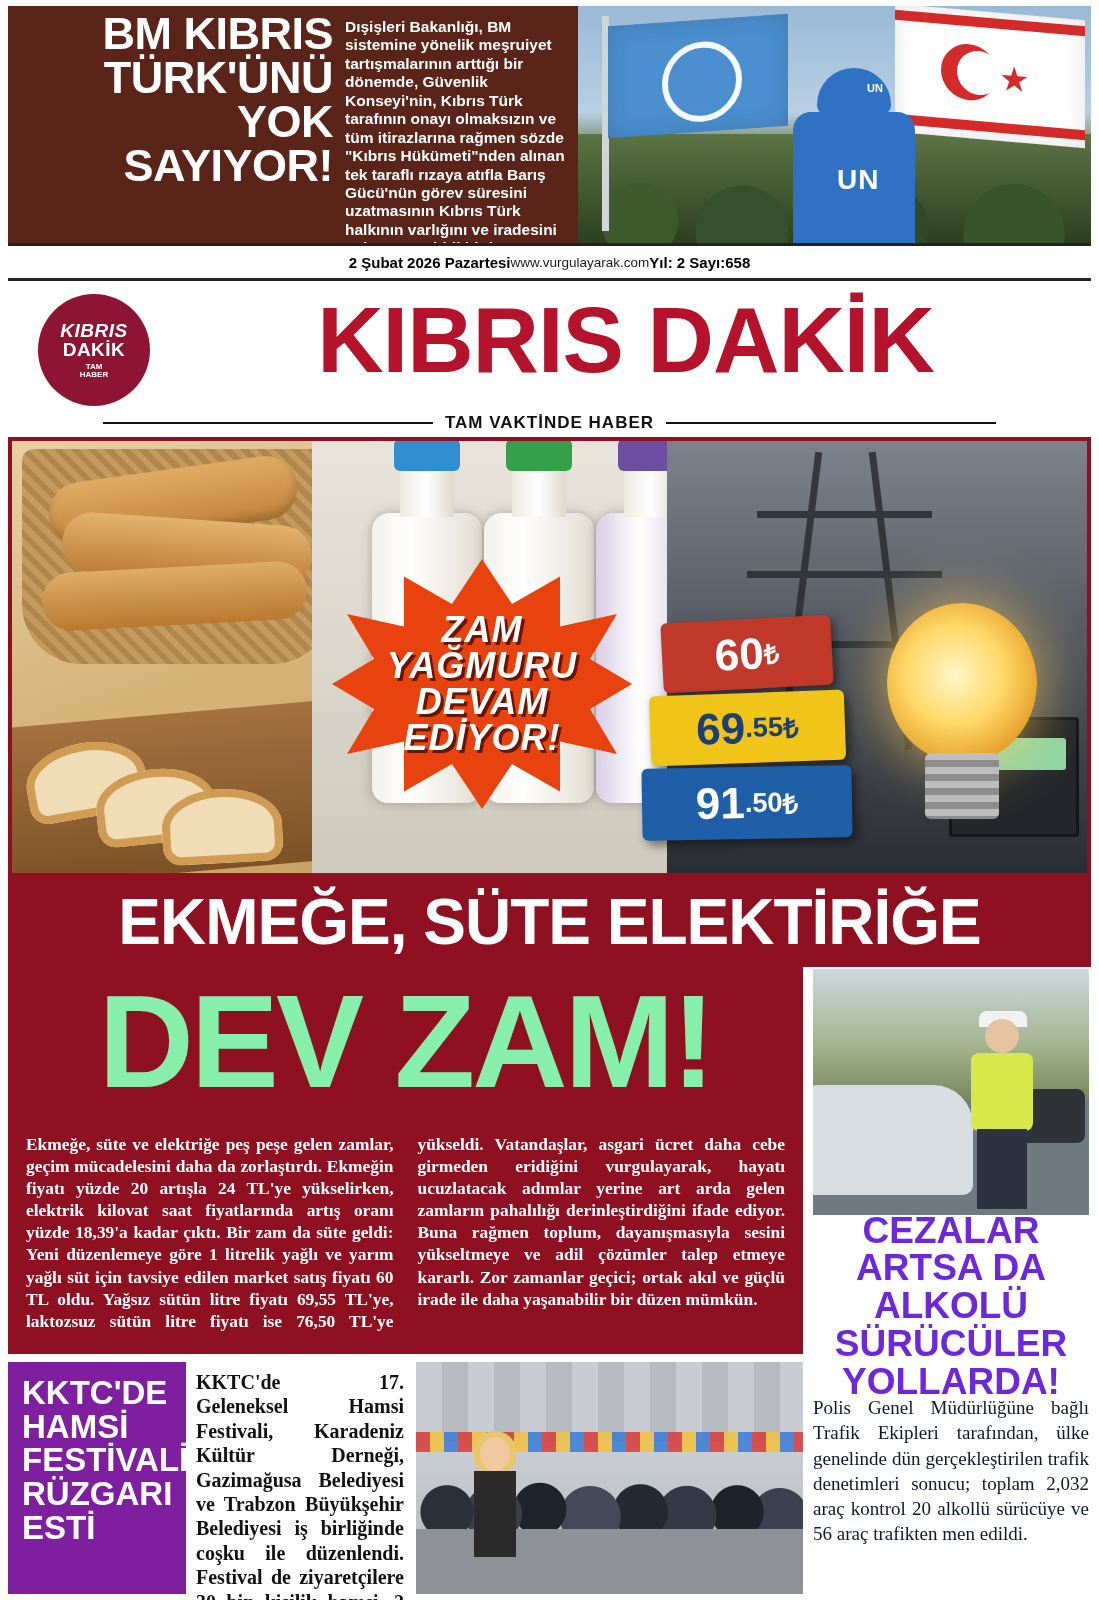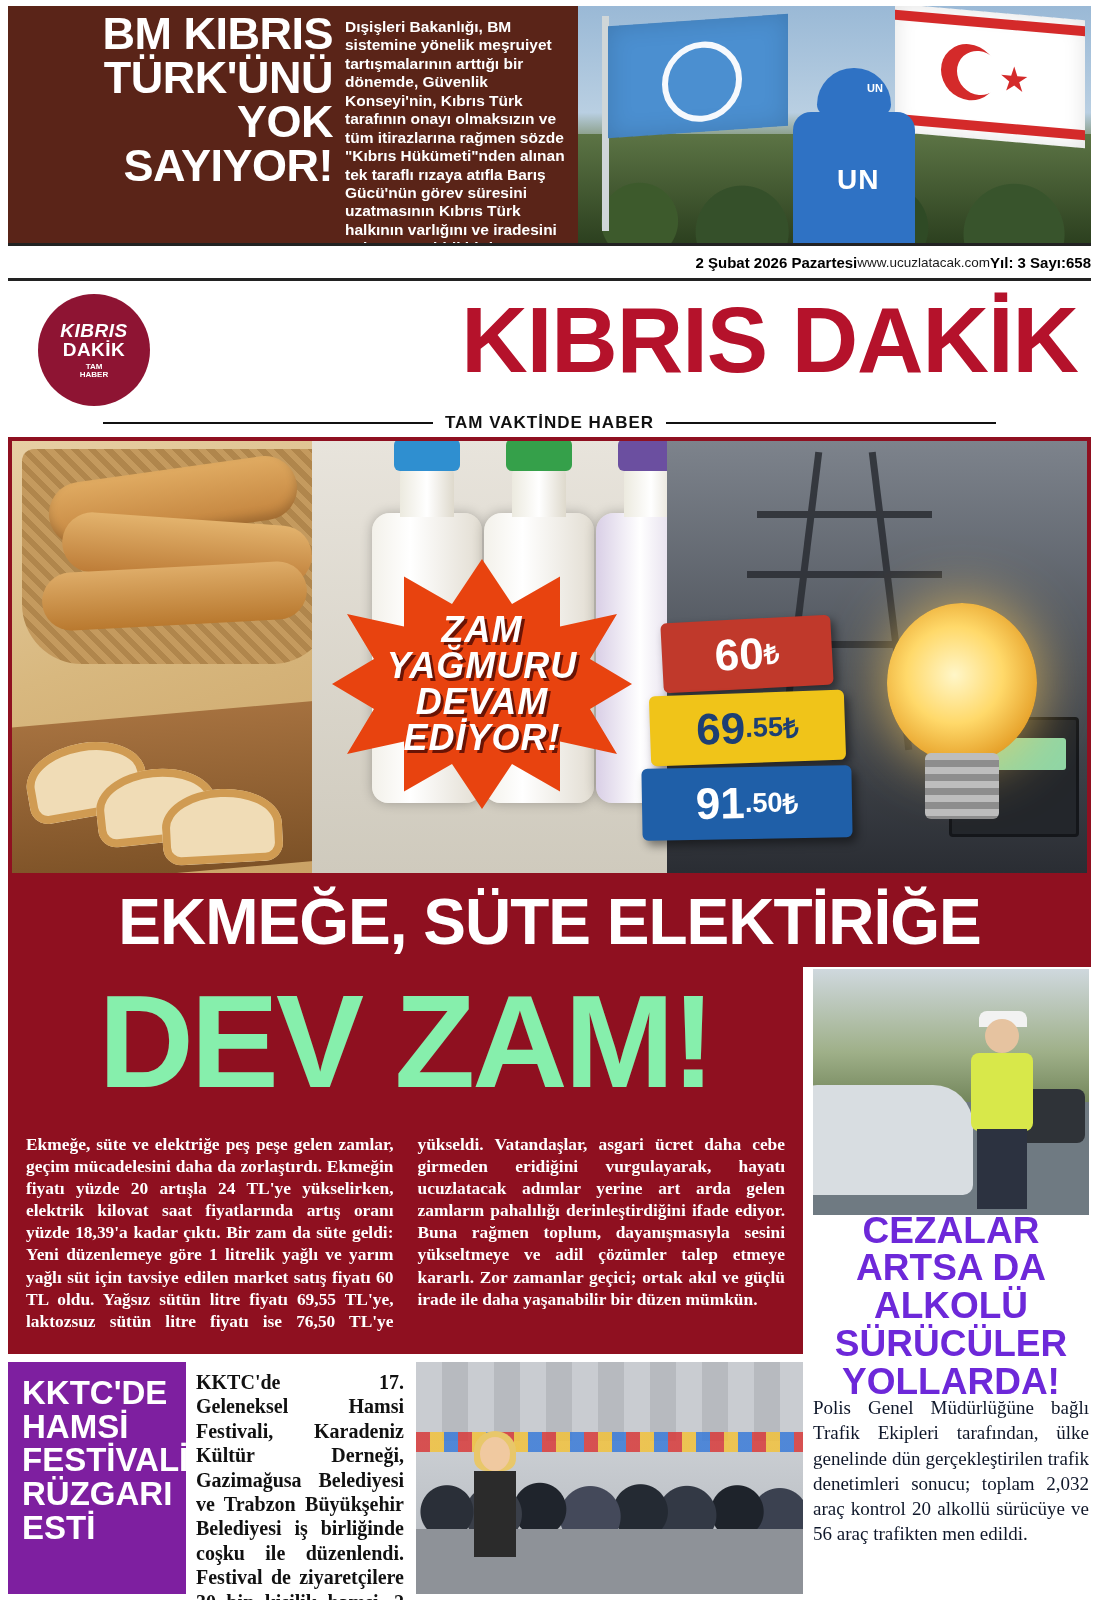--- a/index.html
+++ b/index.html
@@ -75,41 +75,41 @@
       background:#d42a2a; }
   .ph-trflag .cres2 { position:absolute; left:62px; top:40px; width:44px; height:44px; border-radius:50%;
       background:#ffffff; }
   .ph-trflag .star { position:absolute; left:104px; top:48px; color:#d42a2a; font-size:34px; line-height:34px; }
   .ph-trflag .stripe-t { position:absolute; left:0; right:0; top:6px; height:10px; background:#d42a2a; }
   .ph-trflag .stripe-b { position:absolute; left:0; right:0; bottom:8px; height:10px; background:#d42a2a; }
 
   
   .datebar {
     position:absolute; left:8px; top:248px; width:1083px; height:28px;
-    display:flex; align-items:center; justify-content:flex-end;
+    display:flex; align-items:center; justify-content:center;
     font-size:15px; font-weight:700; color:#000;
   }
   .datebar .site { font-size:13.5px; font-weight:500; color:#1a1a1a; }
   .rule { position:absolute; left:8px; width:1083px; height:3px; background:#222; }
 
   
   .masthead { position:absolute; left:8px; top:286px; width:1083px; height:128px; }
   .logo-circle {
     position:absolute; left:30px; top:8px; width:112px; height:112px; border-radius:50%;
     background:#8e1433; color:#fff; display:flex; flex-direction:column;
     align-items:center; justify-content:center; line-height:1;
   }
   .logo-circle .l1 { font-size:19px; font-weight:800; letter-spacing:.5px;font-style:italic; }
   .logo-circle .l2 { font-size:19px; font-weight:800; letter-spacing:.5px; }
   .logo-circle .l3 { font-size:8px; font-weight:700; margin-top:4px; }
   .logo-circle .l4 { font-size:8px; font-weight:700; }
   .masthead .title {
     position:absolute; left:165px; top:6px; width:905px;
     font-size:92px; font-weight:800; color:#b5122b; letter-spacing:-1px;
-    line-height:1.05; text-align:right;
+    line-height:1.05; text-align:center;
   }
   .slogan-wrap {
     position:absolute; left:8px; top:410px; width:1083px; height:26px;
     display:flex; align-items:center; justify-content:center; gap:12px;
   }
   .slogan-wrap .dash { flex:1; height:2px; background:#111; max-width:330px; }
   .slogan { font-size:17px; font-weight:800; letter-spacing:1px; color:#111; }
 
   
   .main-photo {
@@ -306,22 +306,22 @@
       <div class="ph-person">
         <div class="ph-helmet"></div>
         <div class="ph-body"></div>
       </div>
     </div>
   </div>
 
   <div class="rule" style="top:243px;"></div>
   <div class="datebar">
     <span>2 Şubat  2026 Pazartesi</span>
-    <span class="site">www.ucuzlatacak.com</span>
-    <span>Yıl: 3 Sayı:658</span>
+    <span class="site">www.vurgulayarak.com</span>
+    <span>Yıl: 2 Sayı:658</span>
   </div>
   <div class="rule" style="top:278px;"></div>
 
   <div class="masthead">
     <div class="logo-circle">
       <div class="l1">KIBRIS</div>
       <div class="l2">DAKİK</div>
       <div class="l3">TAM</div>
       <div class="l4">HABER</div>
     </div>

